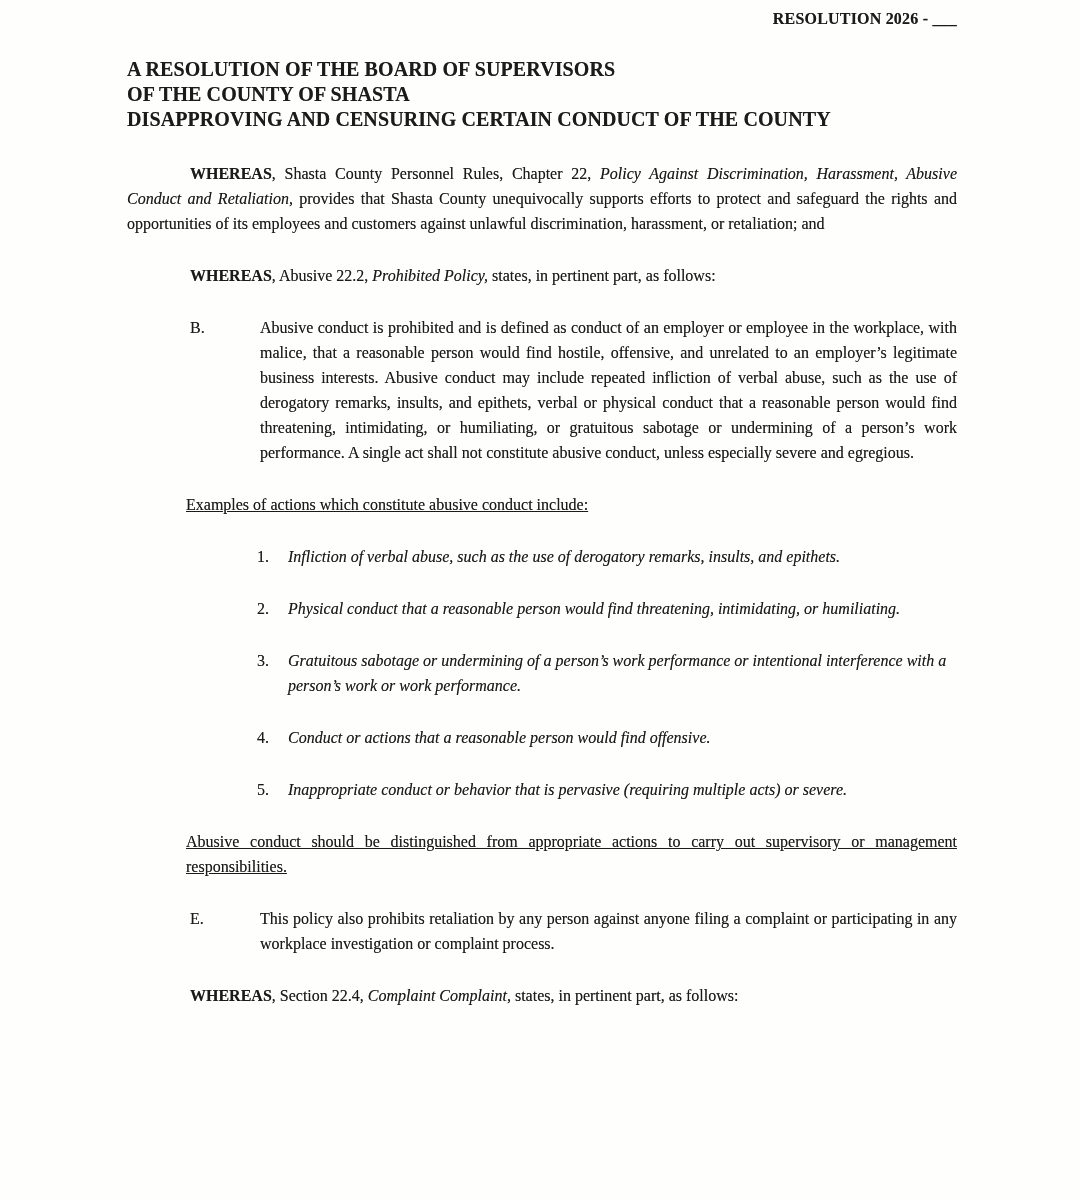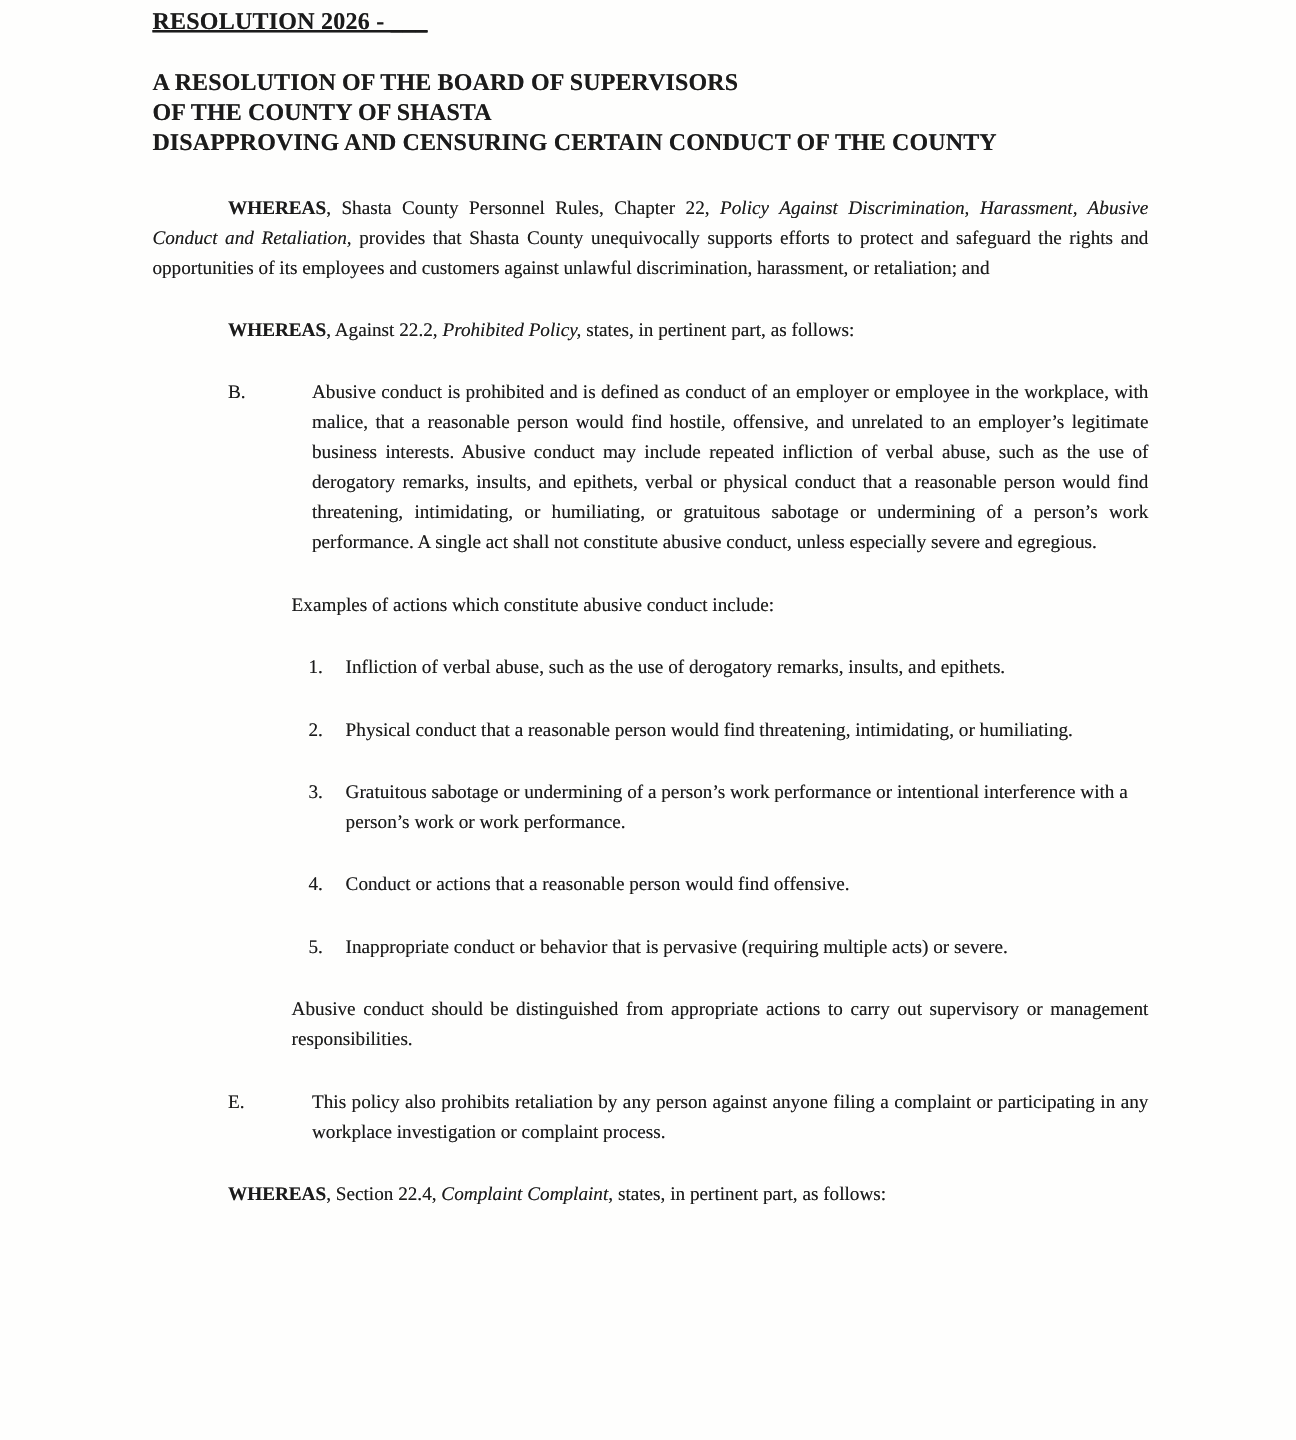--- a/index.html
+++ b/index.html
@@ -16,27 +16,26 @@
   }
   .page {
     box-sizing: border-box;
     width: 1080px;
     height: 1200px;
     padding: 6px 123px 0 127px;
     background: #fefefd;
     text-shadow: 0 0 0.5px rgba(25,25,25,0.55);
   }
   .title {
-    text-align: left;
+    text-align: right;
     font-weight: bold;
-    font-size: 20px;
+    font-size: 16px;
     line-height: 25px;
     margin-bottom: 26px;
     letter-spacing: 0.2px;
-    text-decoration: underline;
   }
   .heading {
     font-weight: bold;
     font-size: 20px;
     line-height: 25px;
     margin-bottom: 29px;
     letter-spacing: 0.1px;
   }
   .block {
     font-size: 16px;
@@ -51,47 +50,48 @@
   .lettered .label {
     flex: 0 0 133px;
     padding-left: 63px;
     box-sizing: border-box;
   }
   .lettered .txt {
     flex: 1;
     text-align: justify;
   }
   .sub {
-    margin-left: 116px;
+    margin-left: 59px;
     text-align: justify;
+    text-decoration: underline;
   }
   .numbered { display: flex; }
   .numbered .label {
     flex: 0 0 31px;
     margin-left: 130px;
   }
-  .numbered .txt { flex: 1; }
+  .numbered .txt { flex: 1; font-style: italic; }
   .bold { font-weight: bold; }
   .italic { font-style: italic; }
 </style>
 </head>
 <body>
 
 <div class="page">
   <div class="title">RESOLUTION 2026 - ___</div>
 
   <div class="heading">
     <div>A RESOLUTION OF THE BOARD OF SUPERVISORS</div>
     <div>OF THE COUNTY OF SHASTA</div>
     <div>DISAPPROVING AND CENSURING CERTAIN CONDUCT OF THE COUNTY</div>
   </div>
 
   <div>
       <div class="block p-indent"><span class="txt"><span class="bold">WHEREAS</span><span>, Shasta County Personnel Rules, Chapter 22, </span><span class="italic">Policy Against Discrimination, Harassment, Abusive Conduct and Retaliation,</span><span> provides that Shasta County unequivocally supports efforts to protect and safeguard the rights and opportunities of its employees and customers against unlawful discrimination, harassment, or retaliation; and</span></span></div>
-      <div class="block p-indent"><span class="txt"><span class="bold">WHEREAS</span><span>, Against 22.2, </span><span class="italic">Prohibited Policy,</span><span> states, in pertinent part, as follows:</span></span></div>
+      <div class="block p-indent"><span class="txt"><span class="bold">WHEREAS</span><span>, Abusive 22.2, </span><span class="italic">Prohibited Policy,</span><span> states, in pertinent part, as follows:</span></span></div>
       <div class="block lettered">
         <span class="label">B.</span>
         <span class="txt"><span>Abusive conduct is prohibited and is defined as conduct of an employer or employee in the workplace, with malice, that a reasonable person would find hostile, offensive, and unrelated to an employer’s legitimate business interests. Abusive conduct may include repeated infliction of verbal abuse, such as the use of derogatory remarks, insults, and epithets, verbal or physical conduct that a reasonable person would find threatening, intimidating, or humiliating, or gratuitous sabotage or undermining of a person’s work performance. A single act shall not constitute abusive conduct, unless especially severe and egregious.</span></span>
       </div>
       <div class="block sub"><span class="txt"><span>Examples of actions which constitute abusive conduct include:</span></span></div>
       <div class="block numbered">
         <span class="label">1.</span>
         <span class="txt"><span>Infliction of verbal abuse, such as the use of derogatory remarks, insults, and epithets.</span></span>
       </div>
       <div class="block numbered">

